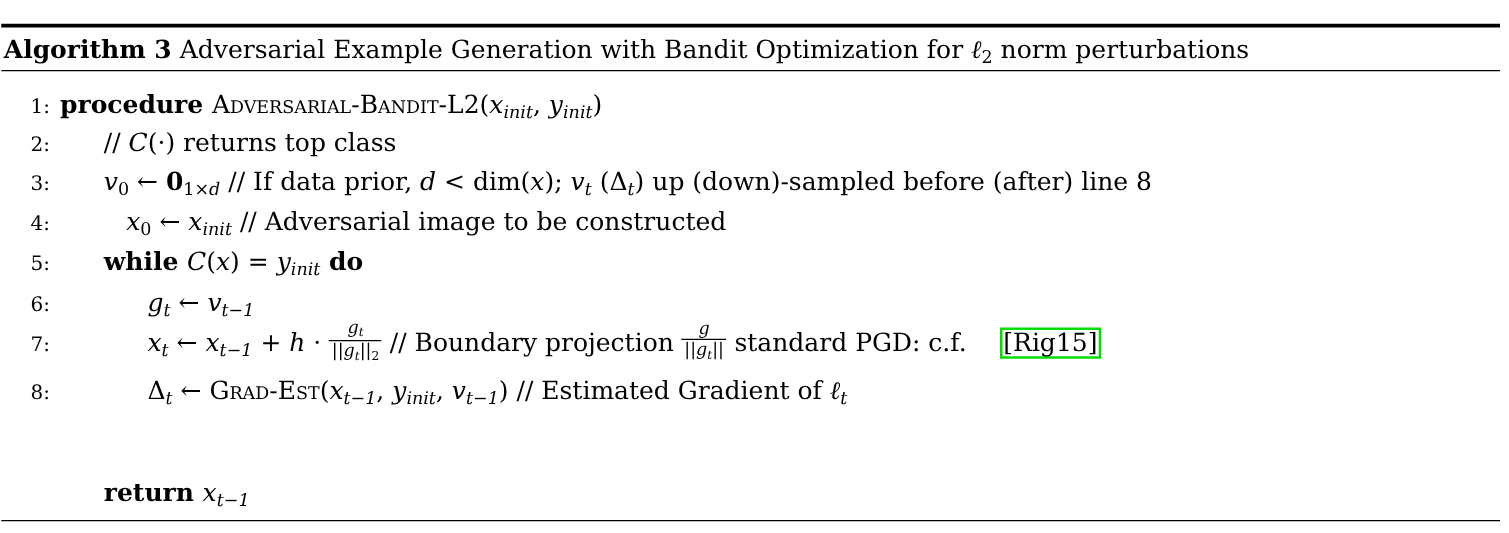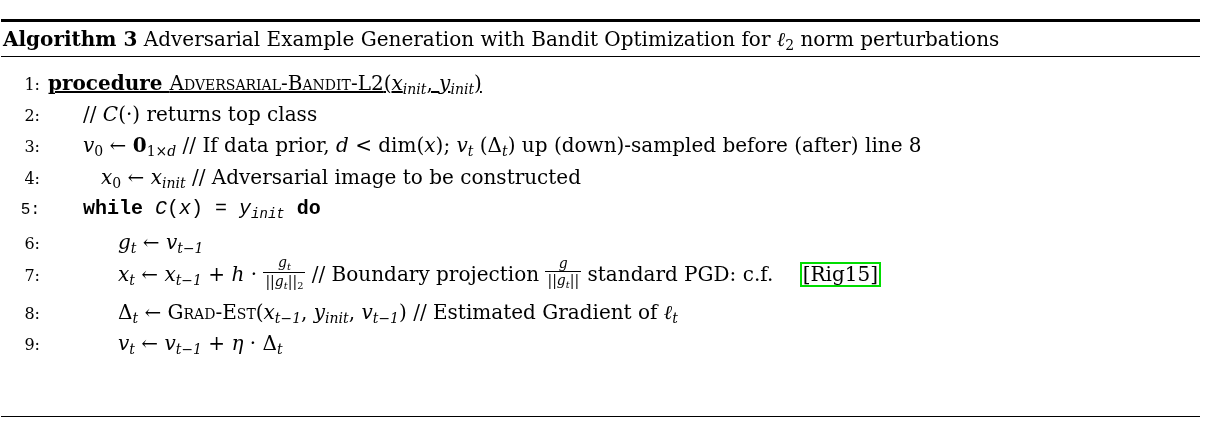--- a/index.html
+++ b/index.html
@@ -44,24 +44,24 @@
   }
 </style>
 </head>
 <body>
 
 <div id="figure">
   <div class="rule" id="rule-top"></div>
   <div id="title"><span class="kw">Algorithm 3</span><span class="rm"> Adversarial Example Generation with Bandit Optimization for </span><span class="it">ℓ</span><span class="sub">2</span><span class="rm"> norm perturbations</span></div>
   <div class="rule" id="rule-mid"></div>
   <div id="lines">
-      <div class="code-line" style="top: 71px;"><span class="lnum">1:</span><span style="margin-left: 0px; text-decoration: underline;"><span class="kw">procedure </span><span class="sc">Adversarial-Bandit-L2</span><span class="rm">(</span><span class="it">x</span><span class="sub it">init</span><span class="rm">, </span><span class="it">y</span><span class="sub it">init</span><span class="rm">)</span></span></div>
+      <div class="code-line" style="top: 71px;"><span class="lnum">1:</span><span style="margin-left: 0px;"><span class="kw">procedure </span><span class="sc">Adversarial-Bandit-L2</span><span class="rm">(</span><span class="it">x</span><span class="sub it">init</span><span class="rm">, </span><span class="it">y</span><span class="sub it">init</span><span class="rm">)</span></span></div>
       <div class="code-line" style="top: 102px;"><span class="lnum">2:</span><span style="margin-left: 35px;"><span class="rm">// </span><span class="it">C</span><span class="rm">(·) returns top class</span></span></div>
       <div class="code-line" style="top: 133px;"><span class="lnum">3:</span><span style="margin-left: 35px;"><span class="it">v</span><span class="sub">0</span><span class="rm"> ← </span><span class="bf">0</span><span class="sub">1×</span><span class="sub it">d</span><span class="rm"> // If data prior, </span><span class="it">d</span><span class="rm"> &lt; dim(</span><span class="it">x</span><span class="rm">); </span><span class="it">v</span><span class="sub it">t</span><span class="rm"> (Δ</span><span class="sub it">t</span><span class="rm">) up (down)-sampled before (after) line 8</span></span></div>
       <div class="code-line" style="top: 165px;"><span class="lnum">4:</span><span style="margin-left: 53px;"><span class="it">x</span><span class="sub">0</span><span class="rm"> ← </span><span class="it">x</span><span class="sub it">init</span><span class="rm"> // Adversarial image to be constructed</span></span></div>
-      <div class="code-line" style="top: 197px; font-family: Liberation Mono, monospace;"><span class="lnum">5:</span><span style="margin-left: 35px;"><span class="kw">while </span><span class="it">C</span><span class="rm">(</span><span class="it">x</span><span class="rm">) = </span><span class="it">y</span><span class="sub it">init</span><span class="kw"> do</span></span></div>
+      <div class="code-line" style="top: 197px;"><span class="lnum">5:</span><span style="margin-left: 35px;"><span class="kw">while </span><span class="it">C</span><span class="rm">(</span><span class="it">x</span><span class="rm">) = </span><span class="it">y</span><span class="sub it">init</span><span class="kw"> do</span></span></div>
       <div class="code-line" style="top: 230px;"><span class="lnum">6:</span><span style="margin-left: 70px;"><span class="it">g</span><span class="sub it">t</span><span class="rm"> ← </span><span class="it">v</span><span class="sub it">t−1</span></span></div>
       <div class="code-line" style="top: 257px;"><span class="lnum">7:</span><span style="margin-left: 70px;"><span class="it">x</span><span class="sub it">t</span><span class="rm"> ← </span><span class="it">x</span><span class="sub it">t−1</span><span class="rm"> + </span><span class="it">h</span><span class="rm"> · </span><span class="frac"><span class="fnum"><span class="it">g</span><span class="sub it">t</span></span><span class="fden"><span class="rm">||</span><span class="it">g</span><span class="sub it">t</span><span class="rm">||</span><span class="sub">2</span></span></span><span class="rm"> // Boundary projection </span><span class="frac"><span class="fnum"><span class="it">g</span></span><span class="fden"><span class="rm">||</span><span class="it">g</span><span class="sub it">t</span><span class="rm">||</span></span></span><span class="rm"> standard PGD: c.f. </span><span class="cite">[Rig15]</span></span></div>
       <div class="code-line" style="top: 300px;"><span class="lnum">8:</span><span style="margin-left: 70px;"><span class="rm">Δ</span><span class="sub it">t</span><span class="rm"> ← </span><span class="sc">Grad-Est</span><span class="rm">(</span><span class="it">x</span><span class="sub it">t−1</span><span class="rm">, </span><span class="it">y</span><span class="sub it">init</span><span class="rm">, </span><span class="it">v</span><span class="sub it">t−1</span><span class="rm">) // Estimated Gradient of </span><span class="it">ℓ</span><span class="sub it">t</span></span></div>
-      <div class="code-line" style="top: 331px;"><span class="lnum">9:</span><span style="margin-left: 70px;"><span class="it">v</span><span class="sub it">t</span><span class="rm"> ← </span><span class="it">v</span><span class="sub it">t−1</span><span class="rm"> + </span><span class="it">η</span><span class="rm"> · Δ</span><span class="sub it">t</span></span></div>
+      <div class="code-line" style="top: 382px;"><span class="lnum"></span><span style="margin-left: 35px;"><span class="kw">return </span><span class="it">x</span><span class="sub it">t−1</span></span></div>
     </div>
   <div class="rule" id="rule-bottom"></div>
 </div>
 
 </body></html>

